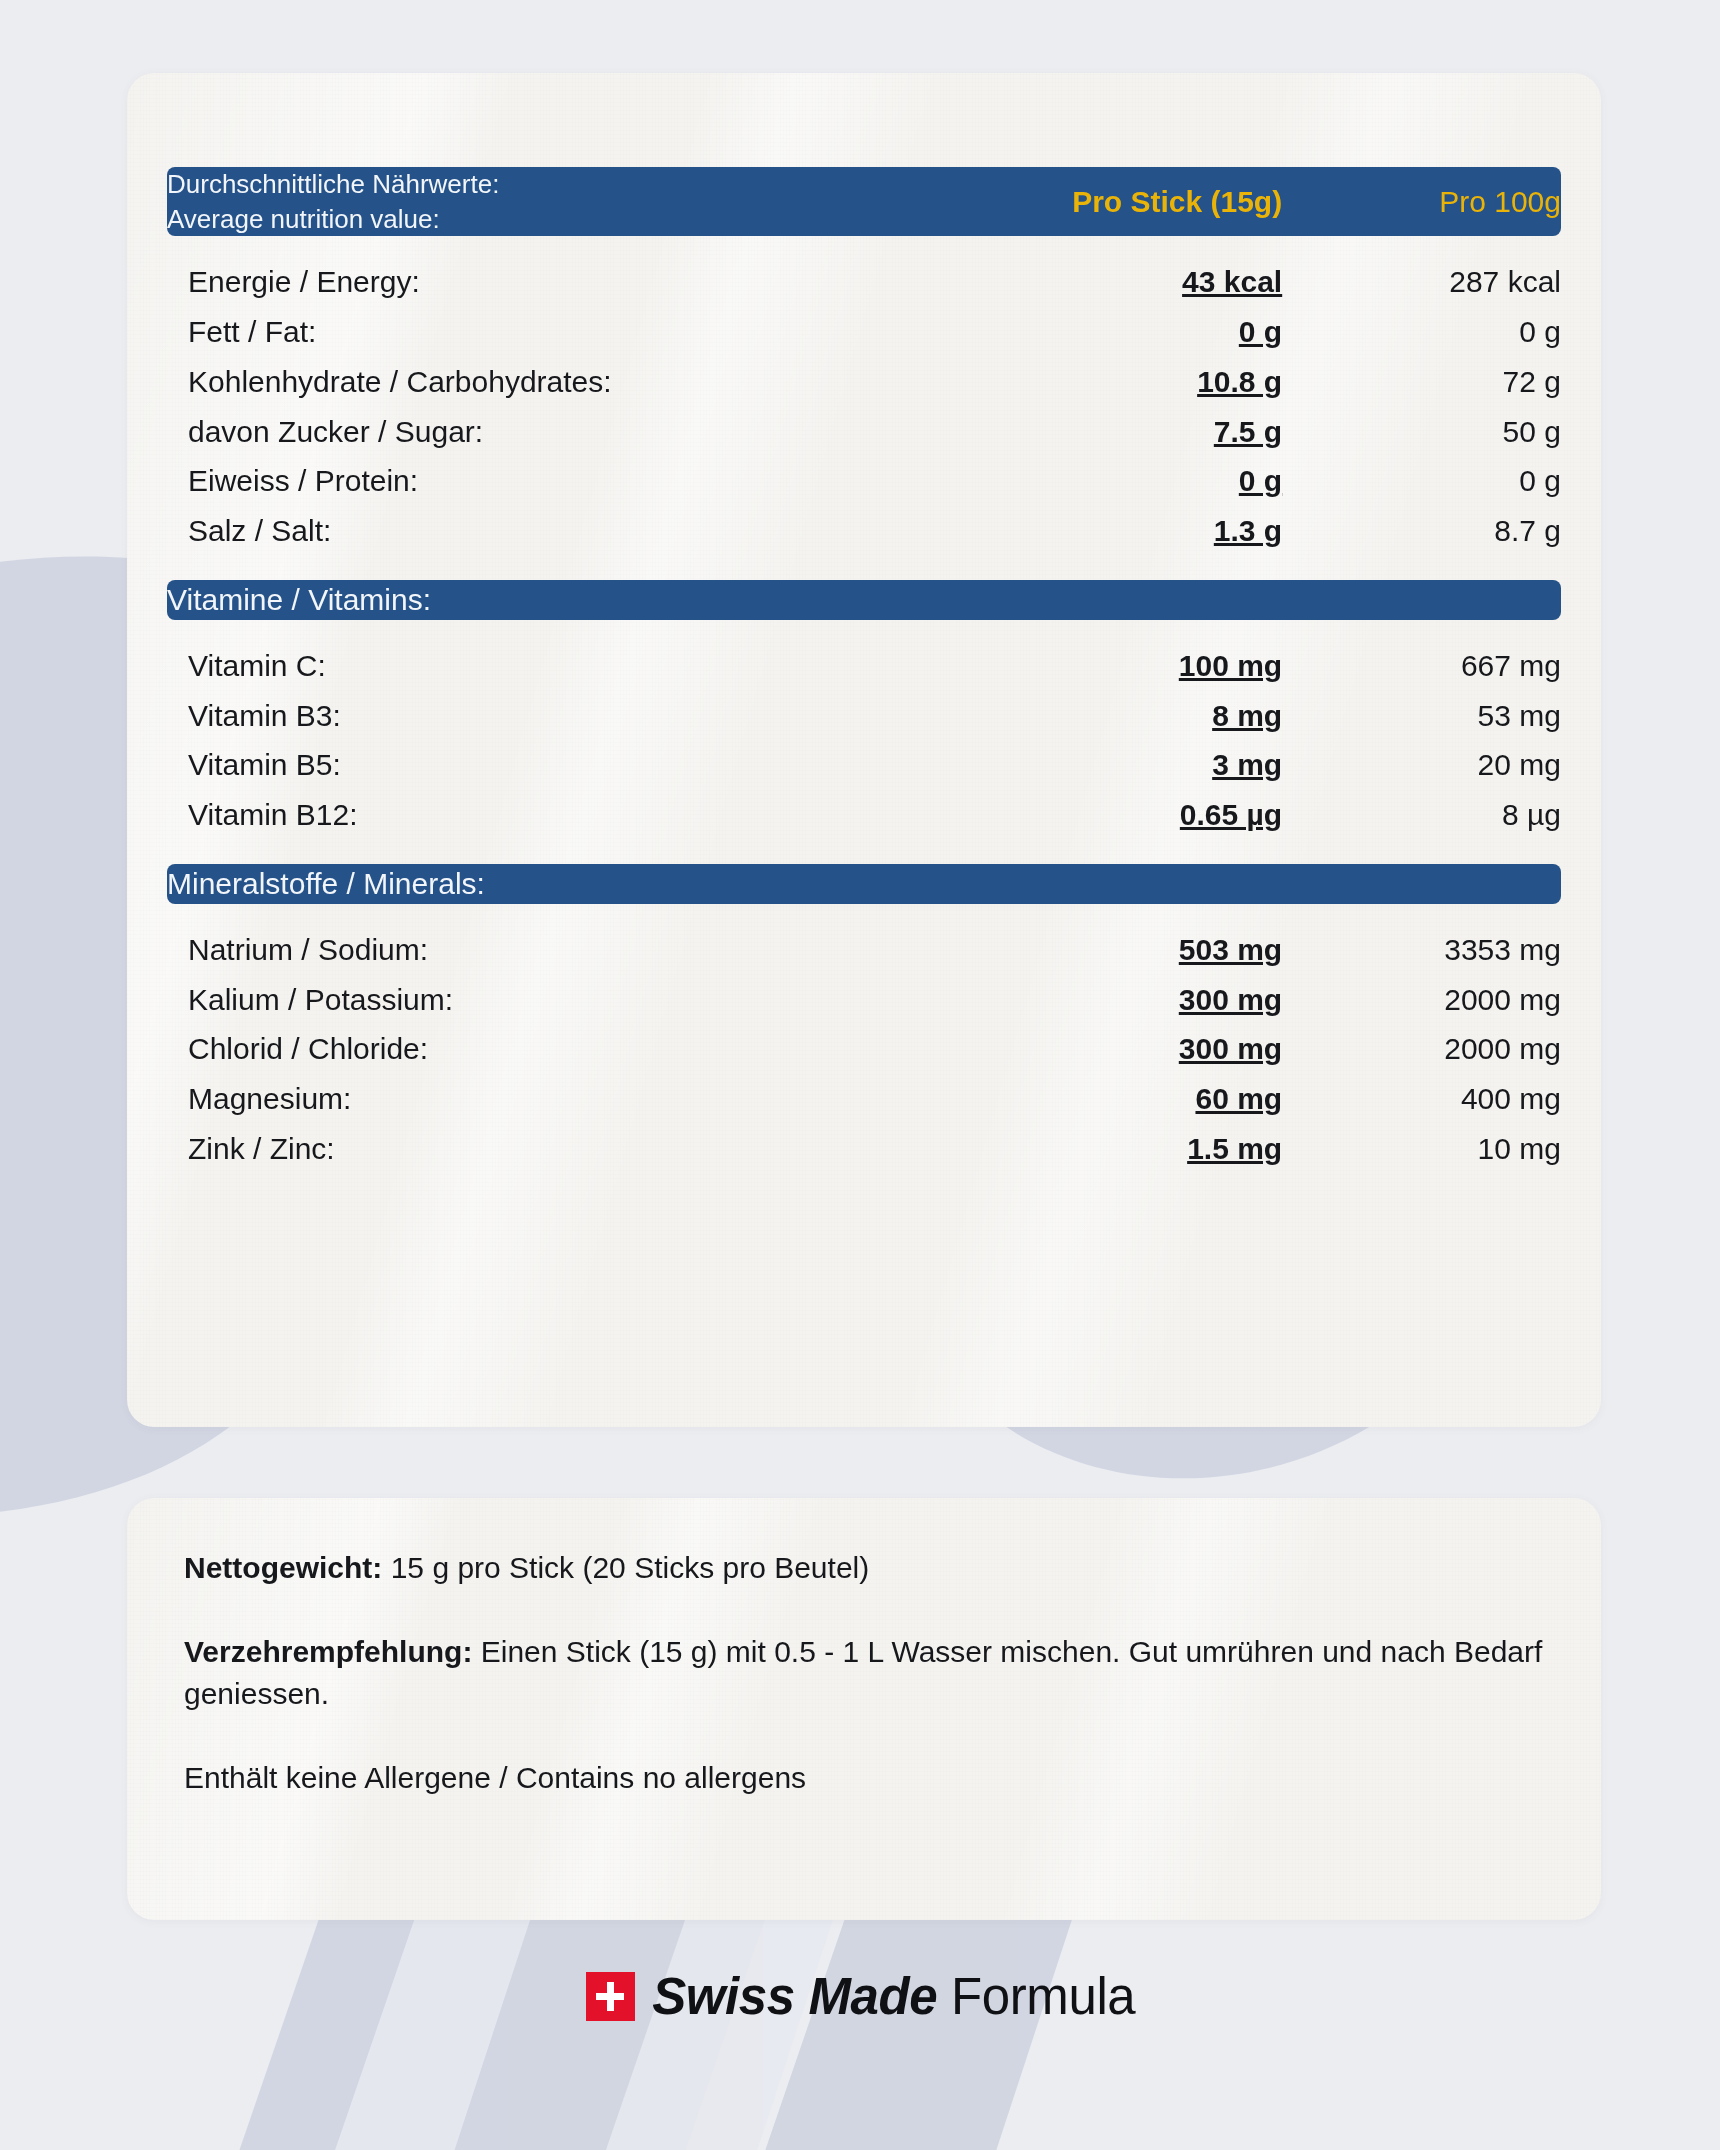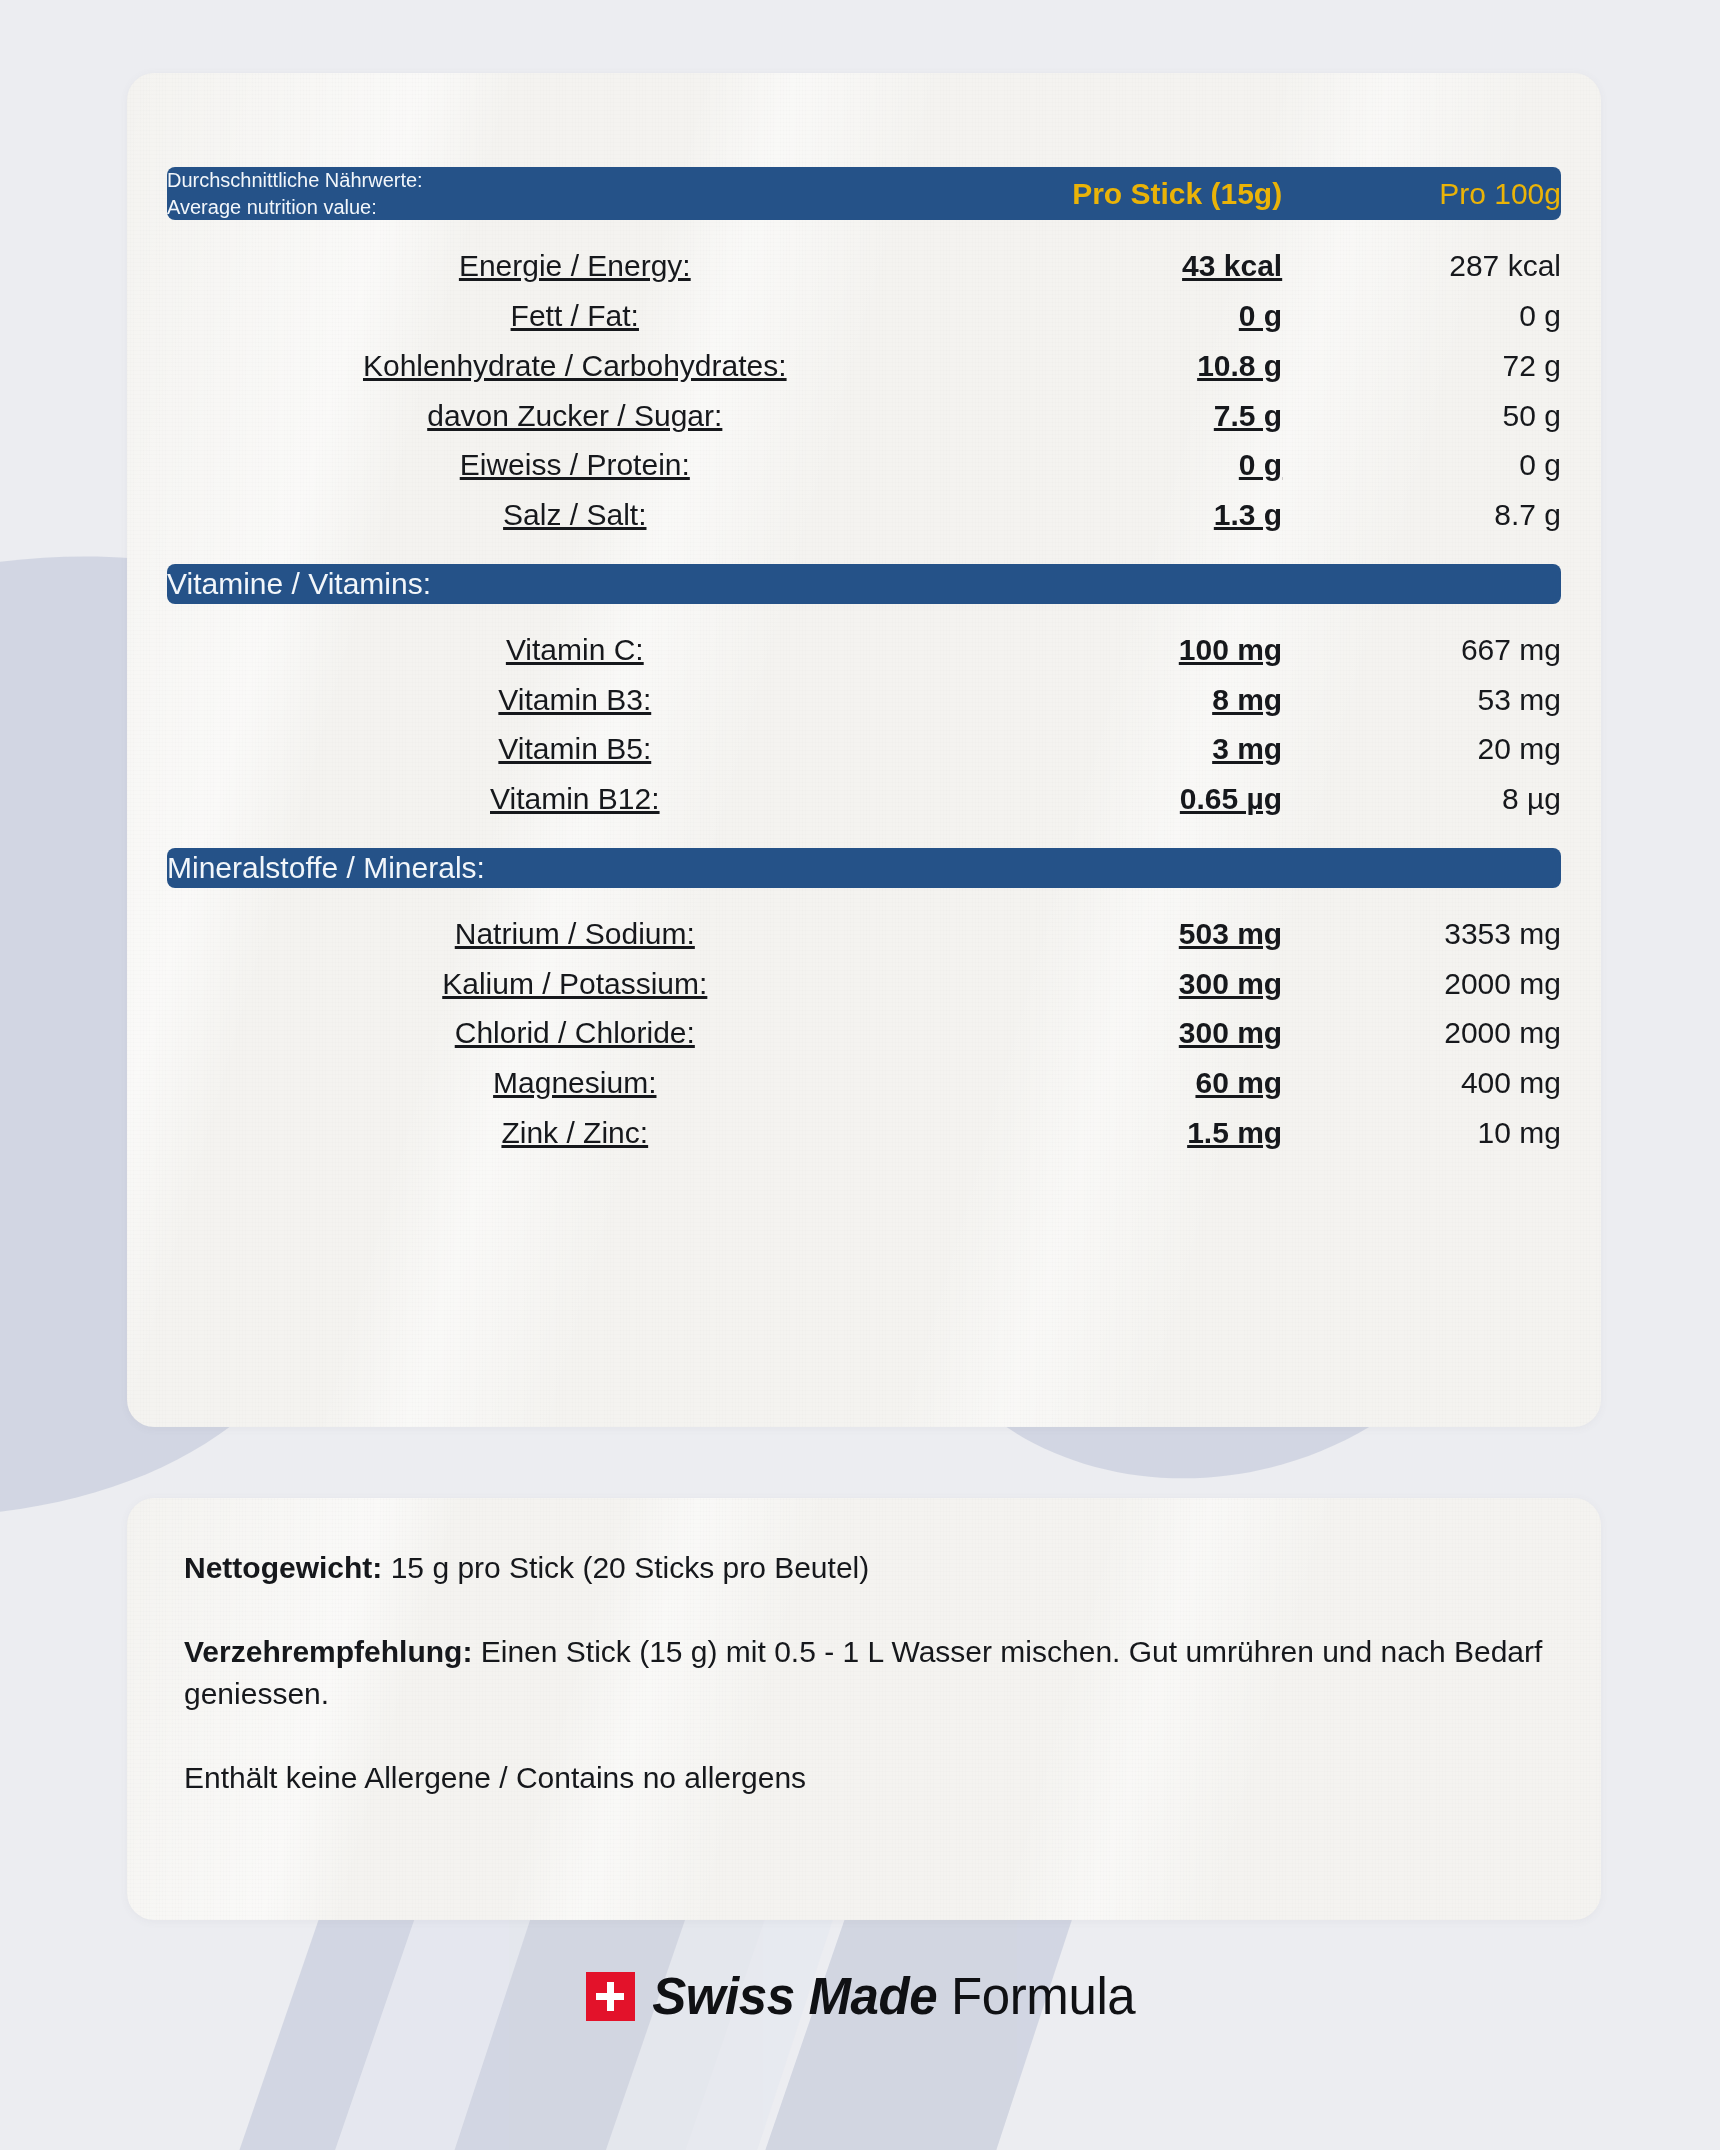--- a/index.html
+++ b/index.html
@@ -124,32 +124,32 @@
   }
   .band-col {
     color: #eab308;
     font-size: 30px;
     text-align: right;
     padding: 14.3px 0 14.3px 0;
   }
   .band-col.strong { font-weight: 700; }
 
   
-  #band-main .band-label { font-size: 20px; }
+  #band-main .band-label { font-size: 26px; }
   #band-main .band-col { vertical-align: middle; padding-right: 0; }
 
   
   tr.drow td {
     font-size: 30px;
     color: #16181c;
     padding: 7.2px 0;
     line-height: 1.18;
     font-weight: 400;
   }
-  tr.drow td.label { text-align: center; padding-left: 21px; text-decoration: underline; }
+  tr.drow td.label { text-align: left; padding-left: 21px; }
   tr.drow td.v1 { text-align: right; font-weight: 700; text-decoration: underline; }
   tr.drow td.v2 { text-align: right; font-weight: 400; }
 
   tr.spacer-top td { height: 21px; padding: 0; }
   tr.spacer-bot td { height: 24px; padding: 0; }
 
   
   col.c-label { width: 57%; }
   col.c-v1    { width: 23%; }
   col.c-v2    { width: 20%; }

